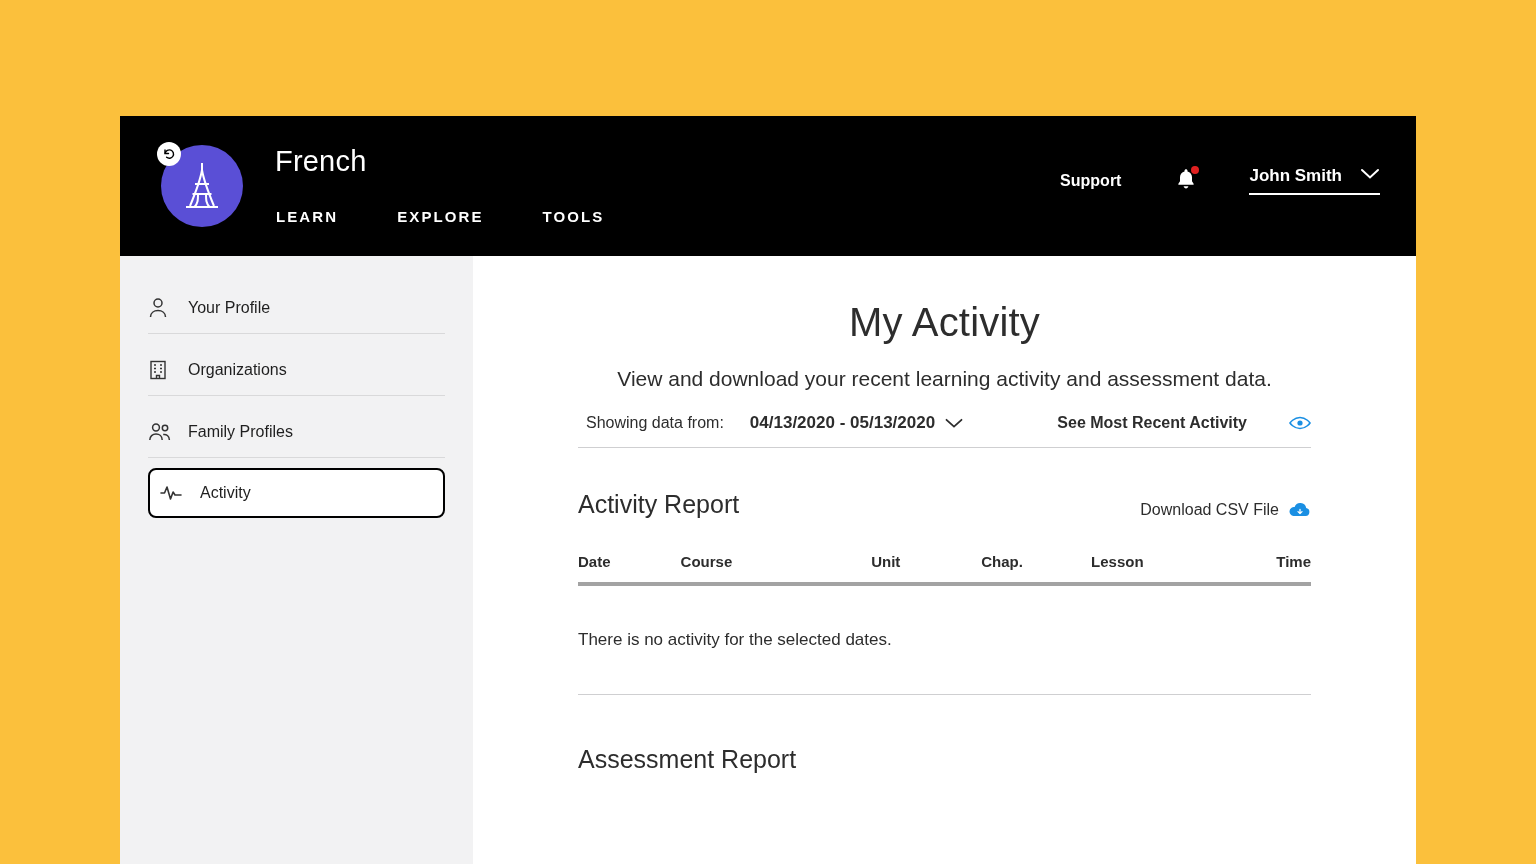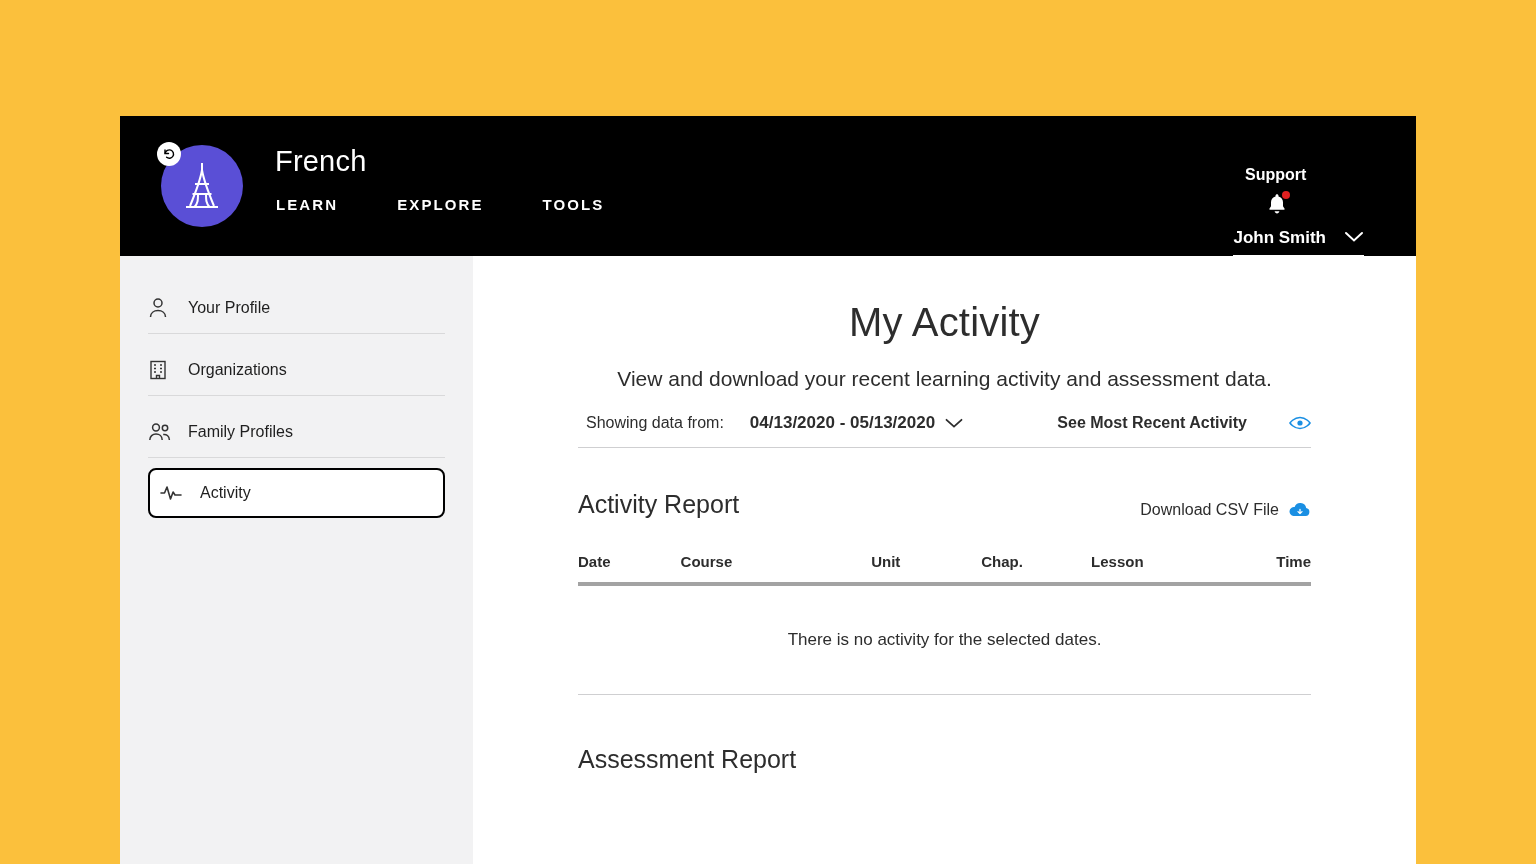--- a/index.html
+++ b/index.html
@@ -66,41 +66,40 @@
     left: 155px;
     top: 29px;
     color: #ffffff;
     font-size: 29px;
     font-weight: 400;
     letter-spacing: 0.2px;
   }
   .mainnav {
     position: absolute;
     left: 156px;
-    top: 80px;
+    top: 92px;
     display: flex;
     gap: 0;
   }
   .mainnav a {
     color: #ffffff;
     font-size: 15px;
     font-weight: bold;
     letter-spacing: 2.1px;
     text-decoration: none;
     margin-right: 59px;
     white-space: nowrap;
   }
   .topbar-right {
     position: absolute;
-    right: 52px;
+    right: 36px;
     top: 50px;
     display: flex;
     align-items: center;
     gap: 8px;
-    flex-direction: column;
   }
   .support-link {
     color: #ffffff;
     font-size: 16px;
     font-weight: bold;
     text-decoration: none;
     margin-right: 46px;
   }
   .bell-wrap {
     position: relative;
@@ -112,21 +111,21 @@
     position: absolute;
     right: -2px;
     top: -1px;
     width: 8px;
     height: 8px;
     border-radius: 50%;
     background: #e02020;
   }
   .user-menu {
     display: flex;
-    align-items: center;
+    align-items: flex-start;
     border-bottom: 2px solid #ffffff;
     padding-bottom: 7px;
   }
   .user-name {
     color: #ffffff;
     font-size: 17px;
     font-weight: bold;
     margin-right: 18px;
   }
 
@@ -262,21 +261,21 @@
   table.report th {
     font-size: 15px;
     font-weight: bold;
     color: #2d2d2d;
     text-align: left;
     padding: 0 0 12px 0;
     border-bottom: 4px solid #a3a3a3;
   }
   table.report th.r { text-align: right; }
   .empty-row td {
-    text-align: center;
+    text-align: left;
     font-size: 17px;
     color: #2d2d2d;
     padding: 44px 0 44px 0;
     border-bottom: 1px solid #cfcfd1;
   }
   .section-title-2 {
     margin: 50px 105px 0 105px;
     font-size: 25px;
     color: #2d2d2d;
     font-weight: 400;

